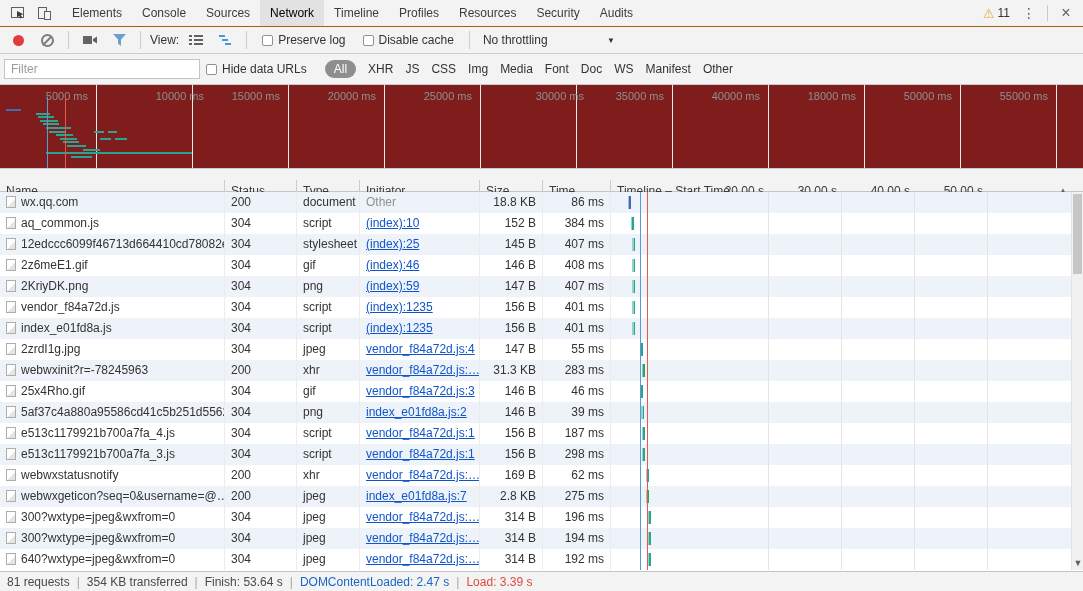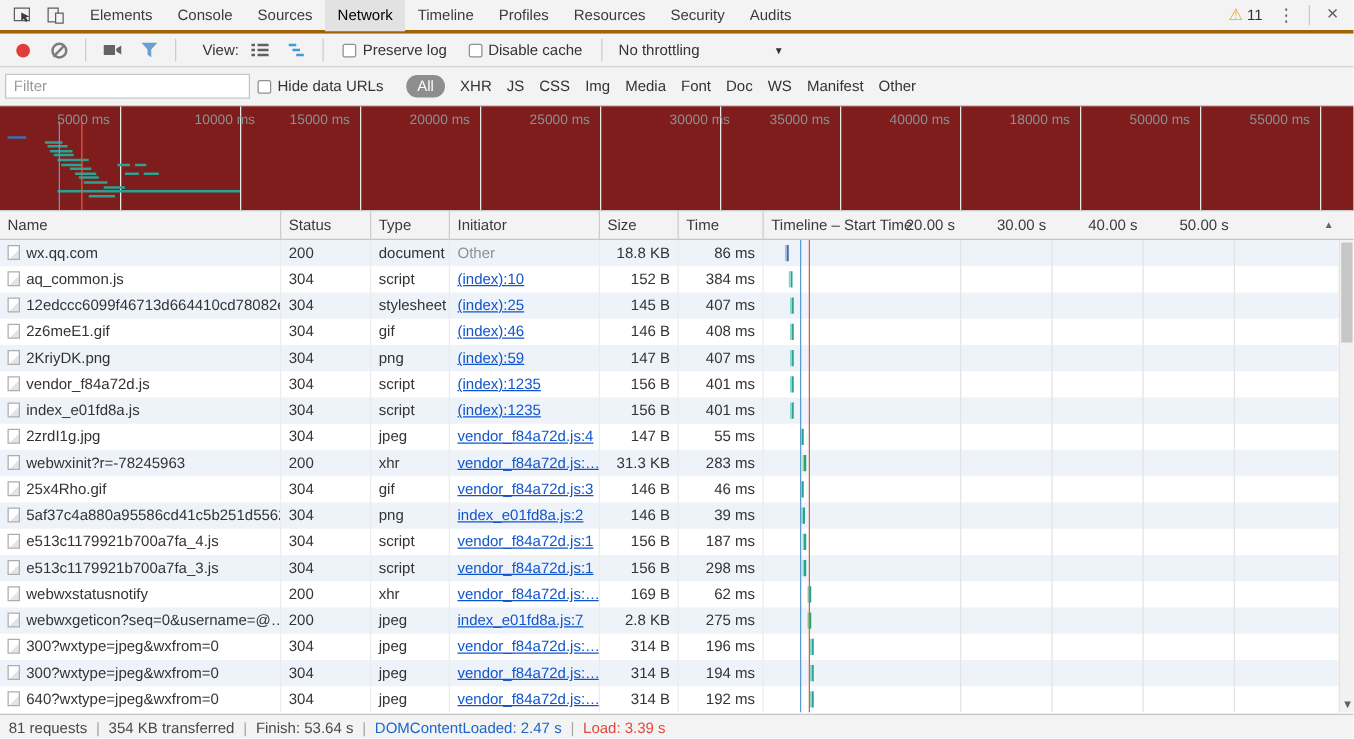--- a/index.html
+++ b/index.html
@@ -1,39 +1,39 @@
 <!DOCTYPE html>
 <html><head>
 <meta charset="utf-8">
 <style>
   * { margin:0; padding:0; box-sizing:border-box; }
   body { font-family:"Liberation Sans","DejaVu Sans",sans-serif; font-size:12px; color:#303030; background:#fff; }
   #devtools { position:relative; width:1083px; height:591px; background:#fff; overflow:hidden; }
 
   
-  .tabbar { position:absolute; top:0; left:0; right:0; height:27px; background:#f3f3f3; border-bottom:3px solid #a16207; display:flex; align-items:center; }
+  .tabbar { position:absolute; top:0; left:0; right:0; height:27px; background:#f3f3f3; border-bottom:1px solid #a16207; display:flex; align-items:center; }
   .tools { display:flex; align-items:center; gap:2px; padding:0 6px; }
   .icon-btn { width:24px; height:22px; display:flex; align-items:center; justify-content:center; color:#5f5f5f; cursor:default; }
   .tabstrip { display:flex; height:26px; }
   .tab { padding:0 10px; line-height:26px; color:#3c3c3c; white-space:nowrap; }
   .tab.active { background:#e2e2e2; color:#000; }
   .tabbar-right { margin-left:auto; display:flex; align-items:center; gap:3px; padding-right:5px; }
   .warn { display:flex; align-items:center; gap:3px; color:#333; padding:0 4px; }
   .warn-tri { color:#e9a83a; font-size:13px; }
   .vsep { width:1px; height:16px; background:#c9c9c9; margin:0 3px; }
   .dots { font-size:14px; }
   .closex { font-size:16px; }
 
   
   .toolbar { position:absolute; top:27px; left:0; right:0; height:27px; background:#f3f3f3; border-bottom:1px solid #ccc; display:flex; align-items:center; padding:0 6px; gap:5px; }
   .sep { width:1px; height:18px; background:#ccc; margin:0 4px; }
   .record-dot { width:11px; height:11px; border-radius:50%; background:#e13d3d; display:inline-block; }
   .clear-circle { width:13px; height:13px; border:2px solid #7d7d7d; border-radius:50%; position:relative; display:inline-block; }
   .clear-circle::after { content:""; position:absolute; left:-2px; top:4px; width:12px; height:2px; background:#7d7d7d; transform:rotate(-45deg); }
-  .view-label { color:#333; margin-left:12px; }
+  .view-label { color:#333; margin-left:0; }
   .check { display:flex; align-items:center; gap:5px; color:#333; margin:0 6px; cursor:default; }
   .box { width:11px; height:11px; border:1px solid #909090; background:#fff; border-radius:2px; display:inline-block; }
   .throttle { display:flex; align-items:center; justify-content:space-between; min-width:132px; margin-left:4px; color:#333; }
   .dd-arrow { font-size:8px; color:#333; }
 
   
   .filterbar { position:absolute; top:54px; left:0; right:0; height:31px; background:#f3f3f3; border-bottom:1px solid #ccc; display:flex; align-items:center; padding:0 4px; }
   .filter-input { width:196px; height:20px; border:1px solid #c4c4c4; padding:2px 6px; font-family:inherit; font-size:12px; color:#333; background:#fff; }
   .filter-input::placeholder { color:#9a9a9a; }
   .hide-data { }
@@ -43,21 +43,21 @@
 
   
   .overview { position:absolute; top:85px; left:0; right:0; height:84px; background:#7f1d1d; border-bottom:1px solid #ccc; overflow:hidden; }
   .ov-grid { position:absolute; top:0; bottom:0; width:1px; background:#e9e9e9; }
   .ov-label { position:absolute; top:5px; font-size:11px; color:#8f8f8f; transform:translateX(-100%); padding-right:5px; white-space:nowrap; }
   .ov-bar { position:absolute; height:2px; }
   .ov-line { position:absolute; top:12px; bottom:0; width:1px; }
 
   
   .thead { position:absolute; top:169px; left:0; right:0; height:23px; background:#f3f3f3; border-bottom:1px solid #c5c5c5; display:grid; grid-template-columns:225px 72px 63px 120px 63px 68px 1fr; }
-  .th { line-height:22px; padding:0 6px; border-right:1px solid #ccc; color:#3a3a3a; white-space:nowrap; overflow:hidden; position:relative; }
+  .th { line-height:22px; padding:0 6px; border-right:1px solid #ccc; color:#3a3a3a; white-space:nowrap; overflow:hidden; position:relative;margin-top:11px; }
   .th-timeline { border-right:none; overflow:visible; }
   .tick { position:absolute; top:0; line-height:22px; transform:translateX(-100%); padding-right:4px; color:#3a3a3a; }
   .sort-arrow { position:absolute; right:16px; top:0; line-height:22px; font-size:8px; color:#666; }
 
   
   .rows { position:absolute; top:192px; left:0; width:1071px; height:378px; overflow:hidden; }
   .rows-inner { position:absolute; inset:0; }
   .row { display:grid; grid-template-columns:225px 72px 63px 120px 63px 68px 1fr; height:21px; }
   .rows-inner .row:nth-child(odd) { background:#eef3fa; }
   .cell { line-height:21px; padding:0 6px; white-space:nowrap; overflow:hidden; border-right:1px solid #ececec; color:#333; }

